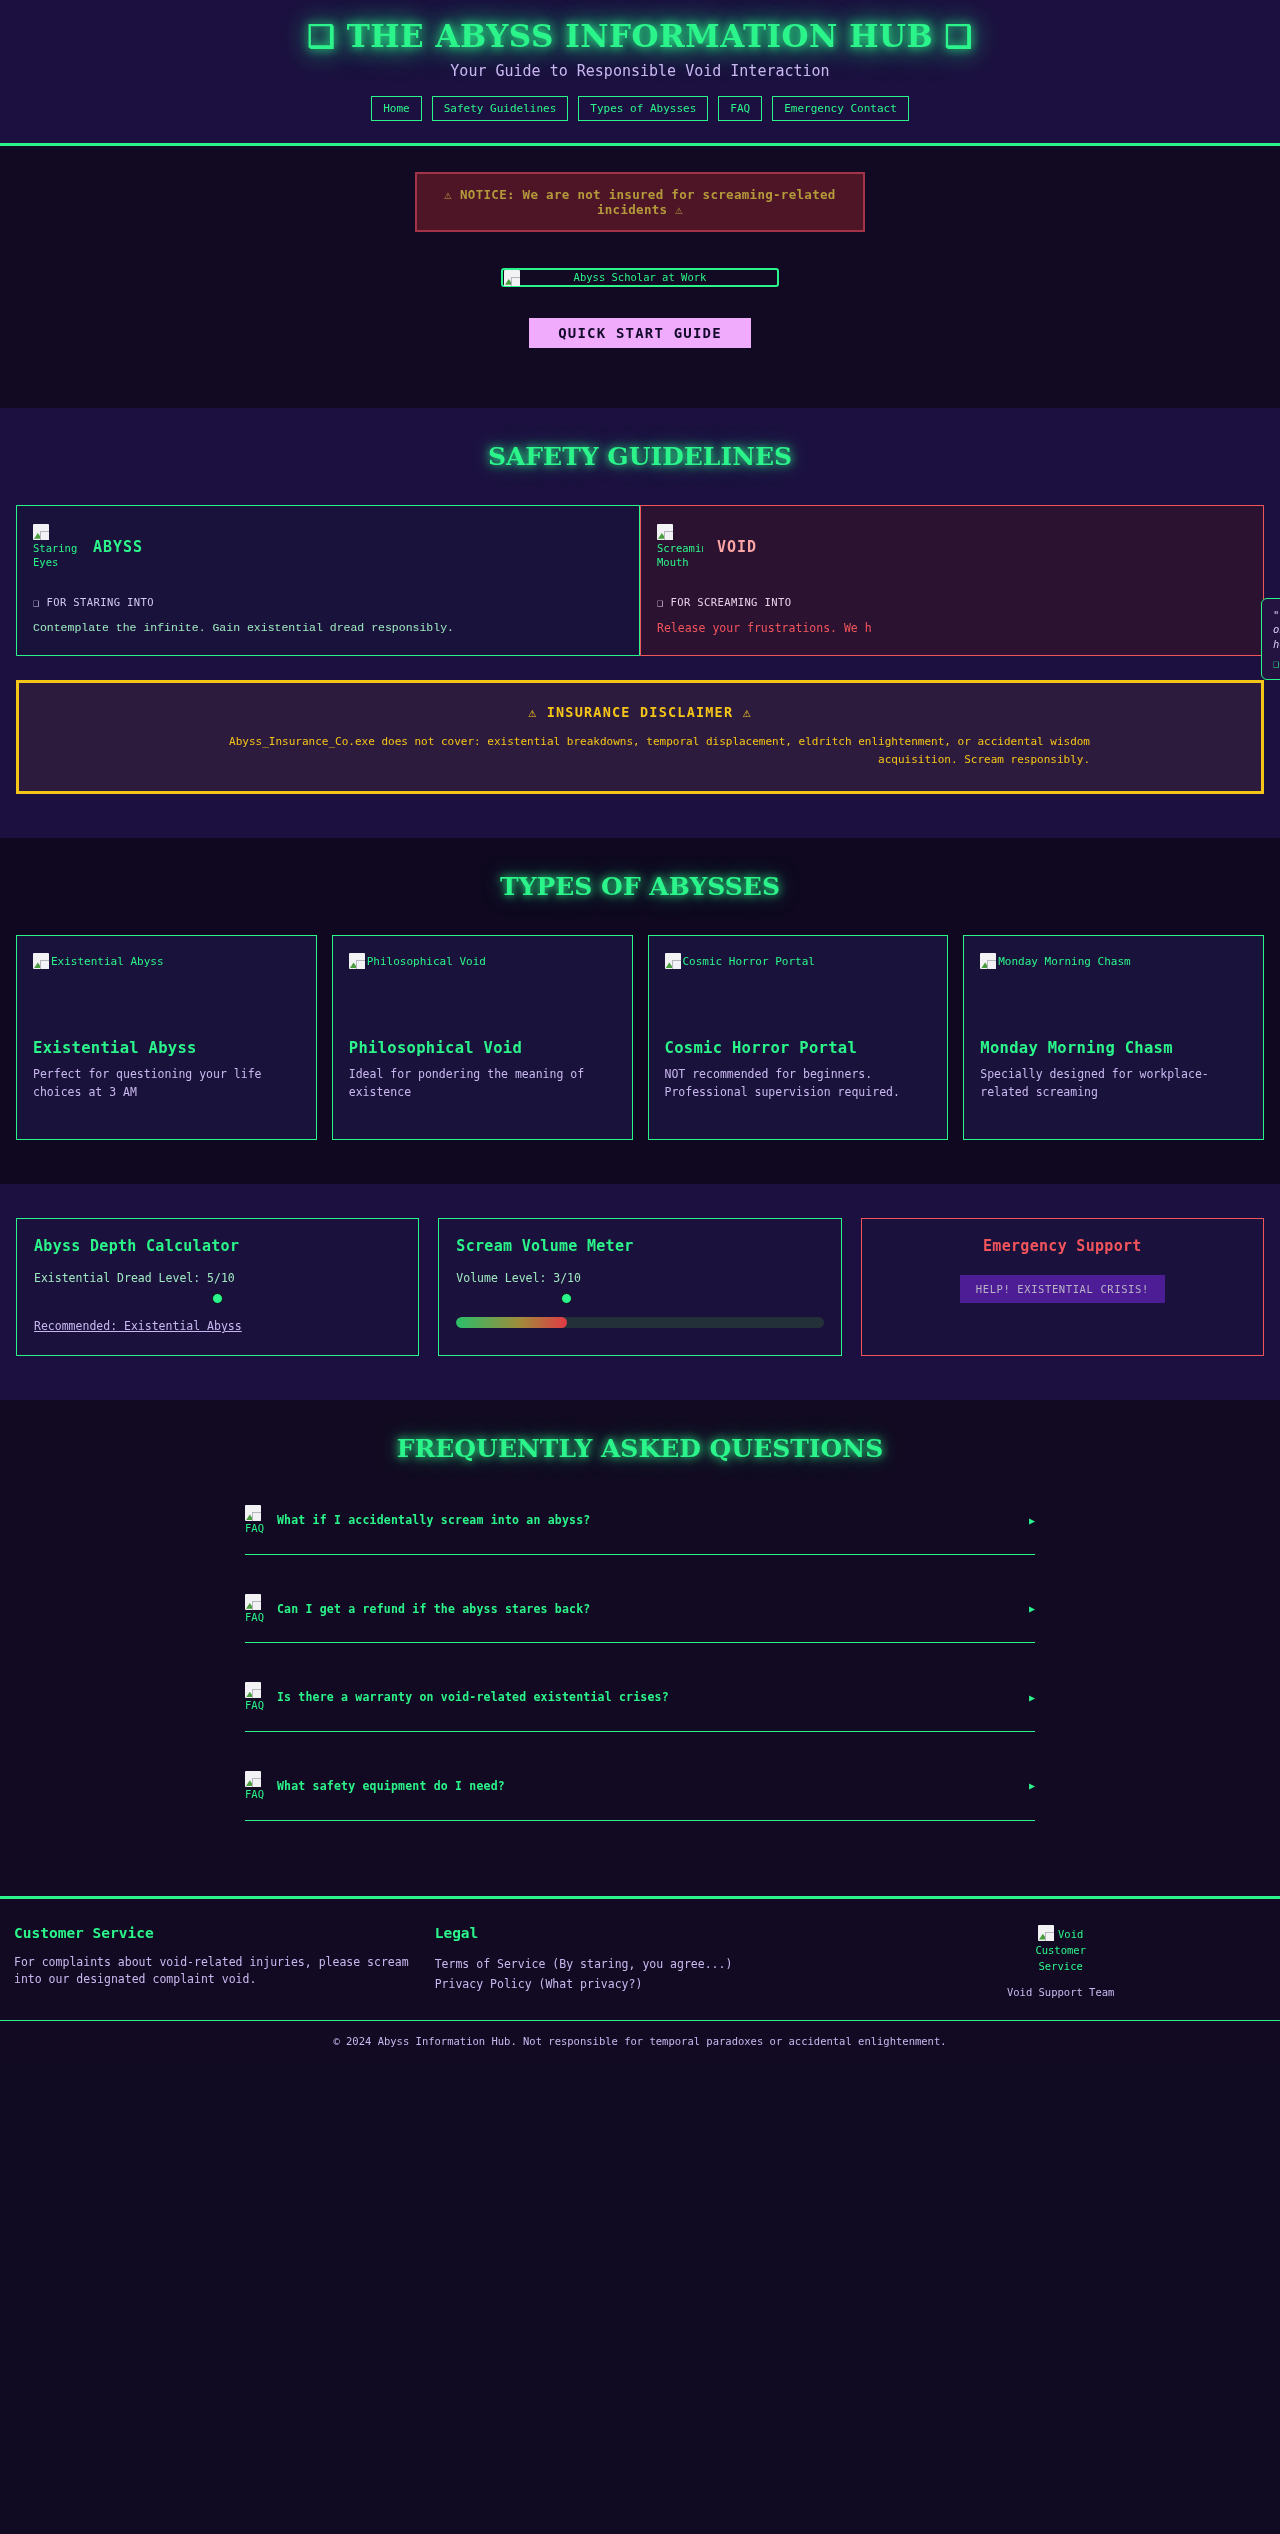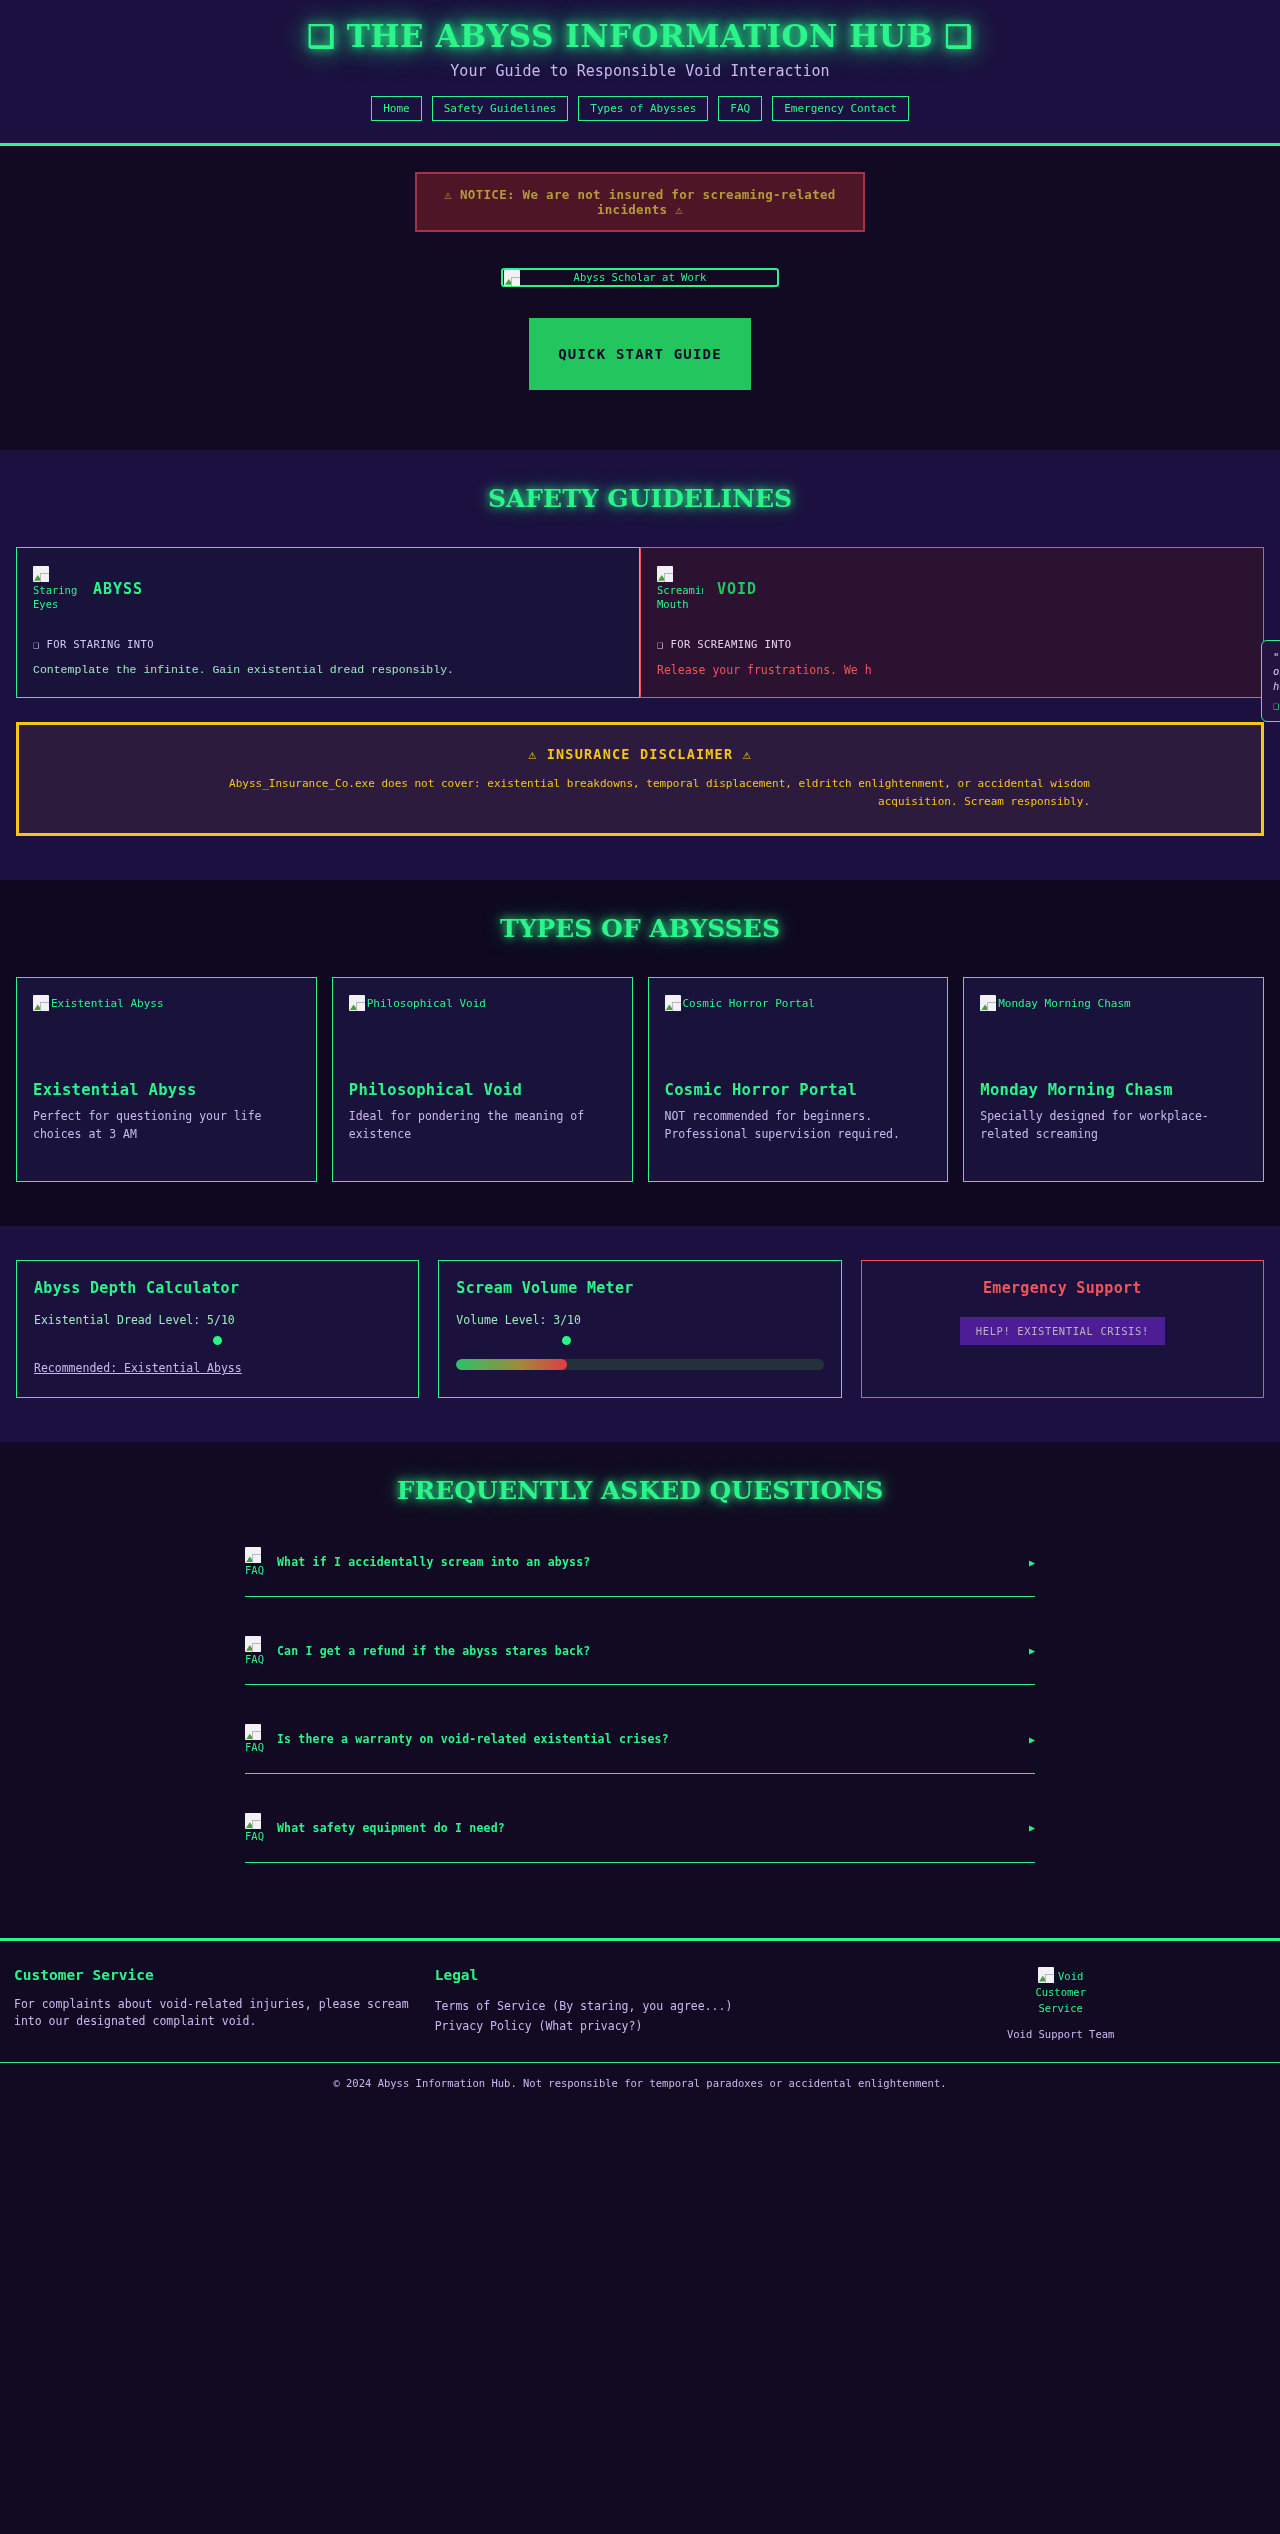--- a/index.html
+++ b/index.html
@@ -106,28 +106,28 @@
     width:278px; height:19px;
     border:2px solid #2bf58a;
     border-radius:3px;
     font-size:10.5px;
     color:#2bf58a;
   }
   .hero-imgbox .brokenimg{ position:absolute; left:1px; top:0px; }
   .quickstart{
     display:inline-block;
     margin-top:31px;
-    background:#22c55e;
+    background:#f0abfc;
     color:#12092b;
     border:none;
     font-family:"DejaVu Sans Mono", monospace;
     font-size:14px;
     font-weight:bold;
     letter-spacing:1.2px;
-    padding:28px 29px;
+    padding:7px 29px;
     cursor:pointer;
   }
 
   
   .section{ padding:34px 0 44px; }
   .section-title{
     font-family:"DejaVu Serif", serif;
     font-size:25px;
     font-weight:bold;
     color:#2bf58a;
@@ -161,21 +161,21 @@
     color:#2bf58a;
     white-space:normal;
     overflow:hidden;
   }
   .card-altwrap .brokenimg{ display:block; margin-bottom:1px; }
   .card-title{
     font-size:15px; font-weight:bold; letter-spacing:1px;
     margin-top:14px;
   }
   .card-title.green{ color:#2bf58a; }
-  .card-title.red{ color:#22c55e; }
+  .card-title.red{ color:#fca5a5; }
   .card-tagline{
     margin-top:27px;
     font-size:10.5px;
     letter-spacing:0.4px;
   }
   .card-abyss .card-tagline{ color:#d6c9f5; }
   .card-void .card-tagline{ color:#e6d2e8; }
   .card-body{
     margin-top:13px;
     font-size:11.5px;

